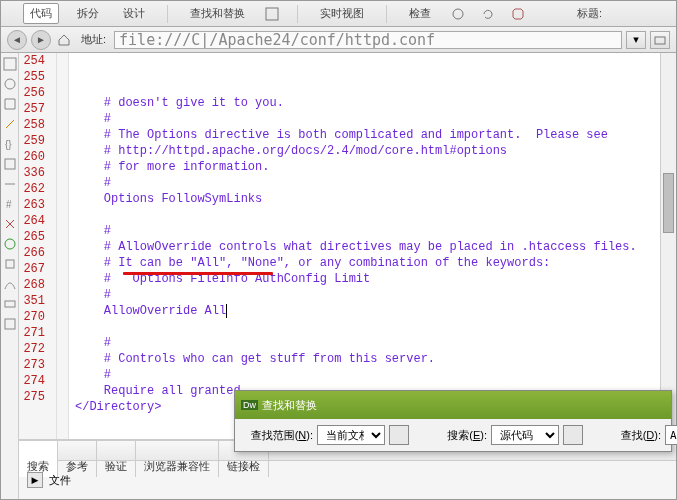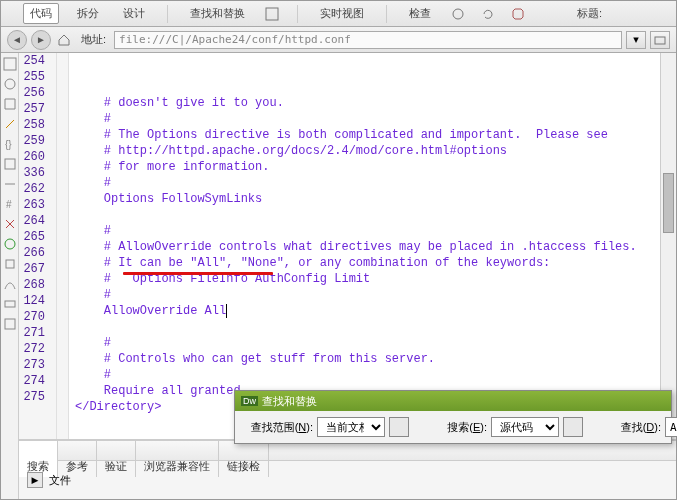--- a/index.html
+++ b/index.html
@@ -9,45 +9,45 @@
 .file-tab { background: #fff; border: 1px solid #aaa; border-bottom: none; padding: 2px 10px; font-size: 11px; display: flex; align-items: center; gap: 6px; }
 .file-tab .x { font-size: 10px; color: #888; }
 .toolbar1 { background: linear-gradient(#f2f2f2,#e5e5e5); height: 26px; display: flex; align-items: center; padding: 0 22px; border-bottom: 1px solid #aaa; gap: 12px; }
 .tbtn { padding: 2px 6px; color: #444; cursor: default; font-size: 11px; }
 .tbtn.active { background: #fff; border: 1px solid #999; border-radius: 2px; font-weight: normal; }
 .sep { width: 1px; height: 18px; background: #ccc; margin: 0 4px; }
 .ticon { width: 18px; height: 18px; display: inline-flex; align-items: center; justify-content: center; color: #555; }
 .toolbar2 { background: linear-gradient(#f2f2f2,#e5e5e5); height: 26px; display: flex; align-items: center; padding: 0 6px; border-bottom: 1px solid #aaa; gap: 4px; }
 .nav-btn { width: 20px; height: 20px; border-radius: 50%; background: #d8d8d8; border: 1px solid #aaa; display: inline-flex; align-items: center; justify-content: center; font-size: 10px; color: #555; }
 .addr-label { font-size: 11px; color: #333; margin: 0 4px; }
-.addr-input { flex: 1; height: 18px; border: 1px solid #aaa; background: #fafafa; padding: 0 4px; font-family: monospace; font-size: 11px; color: #888; }
+.addr-input { flex: 1; height: 18px; border: 1px solid #aaa; background: #fafafa; padding: 0 4px; font-family: monospace; font-size: 15px; color: #888; }
 .sq-btn { width: 20px; height: 18px; border: 1px solid #aaa; background: linear-gradient(#f5f5f5,#e0e0e0); display: inline-flex; align-items: center; justify-content: center; }
 .main { flex: 1; display: flex; overflow: hidden; }
 .left-rail { width: 18px; background: #f2f2f2; border-right: 1px solid #ccc; display: flex; flex-direction: column; align-items: center; gap: 6px; padding-top: 4px; }
 .rail-icon { width: 14px; height: 14px; display: block; }
 .editor-wrap { flex: 1; display: flex; flex-direction: column; }
 .editor { flex: 1; display: flex; overflow: hidden; background: #fff; }
-.gutter { width: 38px; background: #f5f5f5; border-right: 1px solid #e0e0e0; color: #4c1d95; font-family: "Courier New", monospace; font-size: 12px; text-align: right; padding-right: 11px; }
+.gutter { width: 38px; background: #f5f5f5; border-right: 1px solid #e0e0e0; color: #b91c1c; font-family: "Courier New", monospace; font-size: 12px; text-align: right; padding-right: 11px; }
 .gutter div { height: 16px; line-height: 16px; }
 .code { flex: 1; font-family: "Courier New", monospace; font-size: 12px; color: #6d28d9; white-space: pre; padding-left: 6px; position: relative; }
 .code-line { height: 16px; line-height: 16px; }
 .underline { position: absolute; left: 54px; top: 219px; width: 150px; height: 3px; background: #d11; border-radius: 1px; }
 .cursor { display: inline-block; width: 1px; height: 14px; background: #000; vertical-align: middle; }
 .collapse-bar { width: 12px; background: #f5f5f5; border-right: 1px solid #e0e0e0; }
 .scrollbar-v { width: 16px; background: #f0f0f0; border-left: 1px solid #ccc; position: relative; }
 .scroll-thumb-v { position: absolute; left: 2px; right: 2px; top: 120px; height: 60px; background: #c0c0c0; border: 1px solid #999; }
 .bottom-panel { height: 60px; border-top: 2px solid #ccc; background: #f5f5f5; display: flex; flex-direction: column; }
 .bp-tabs { display: flex; background: linear-gradient(#f8f8f8,#eaeaea); height: 20px; border-bottom: 1px solid #ccc; }
 .bp-tab { padding: 18px 8px; font-size: 11px; color: #333; border-right: 1px solid #ccc; }
 .bp-tab.active { background: #fff; }
 .bp-body { flex: 1; display: flex; align-items: center; padding: 4px 8px; gap: 6px; }
 .tri-btn { width: 16px; height: 16px; border: 1px solid #999; background: #e8e8e8; display: inline-flex; align-items: center; justify-content: center; font-size: 9px; }
 
 .dialog { position: absolute; left: 234px; top: 390px; width: 438px; background: #f2f2f2; border: 1px solid #888; box-shadow: 2px 2px 6px rgba(0,0,0,0.3); }
-.dlg-title { background: linear-gradient(#8ab43a,#6d9a2a); color: #fff; height: 20px; display: flex; align-items: center; padding: 0 6px; font-size: 11px; gap: 4px; }
+.dlg-title { background: linear-gradient(#8ab43a,#6d9a2a); color: #fff; height: 28px; display: flex; align-items: center; padding: 0 6px; font-size: 11px; gap: 4px; }
 .dlg-body { padding: 6px; display: flex; flex-direction: row; gap: 6px; }
 .dlg-row { display: flex; align-items: center; gap: 4px; }
 .dlg-label { width: 72px; text-align: right; font-size: 11px; }
 .dlg-select { height: 20px; border: 1px solid #888; background: #fff; padding: 0 4px; font-size: 11px; width: 68px; }
 .dlg-input { height: 20px; border: 1px solid #888; background: #fff; padding: 0 4px; font-size: 11px; font-family: monospace; flex: 1; min-width: 0; }
 .dlg-sq { width: 20px; height: 20px; border: 1px solid #888; background: #e8e8e8; }
 .underline-key { text-decoration: underline; }
 </style>
 </head>
 <body>
@@ -163,21 +163,21 @@
             <div>259</div>
             <div>260</div>
             <div>336</div>
             <div>262</div>
             <div>263</div>
             <div>264</div>
             <div>265</div>
             <div>266</div>
             <div>267</div>
             <div>268</div>
-            <div>124</div>
+            <div>351</div>
             <div>270</div>
             <div>271</div>
             <div>272</div>
             <div>273</div>
             <div>274</div>
             <div>275</div>
           </div>
         <div class="collapse-bar"></div>
         <div class="code" id="code">
           <div class="underline"></div>

